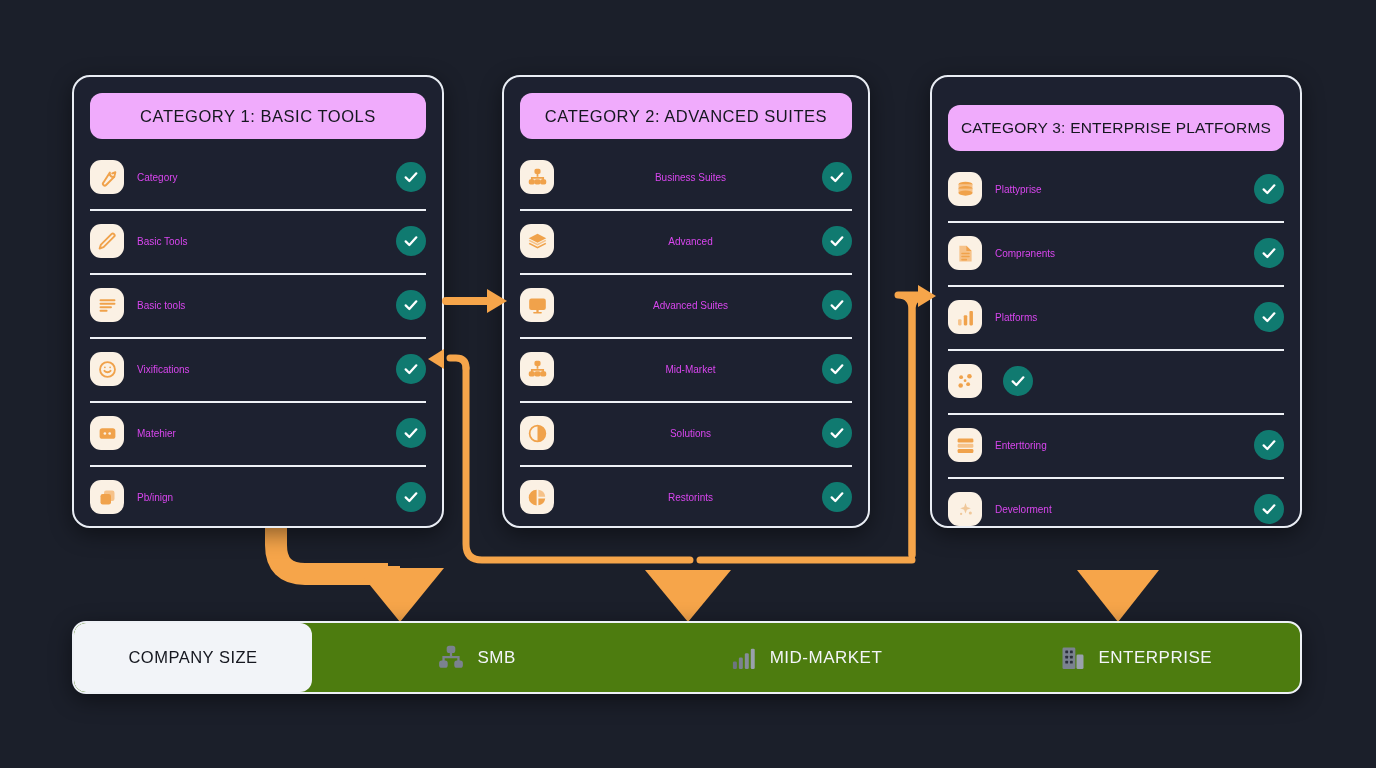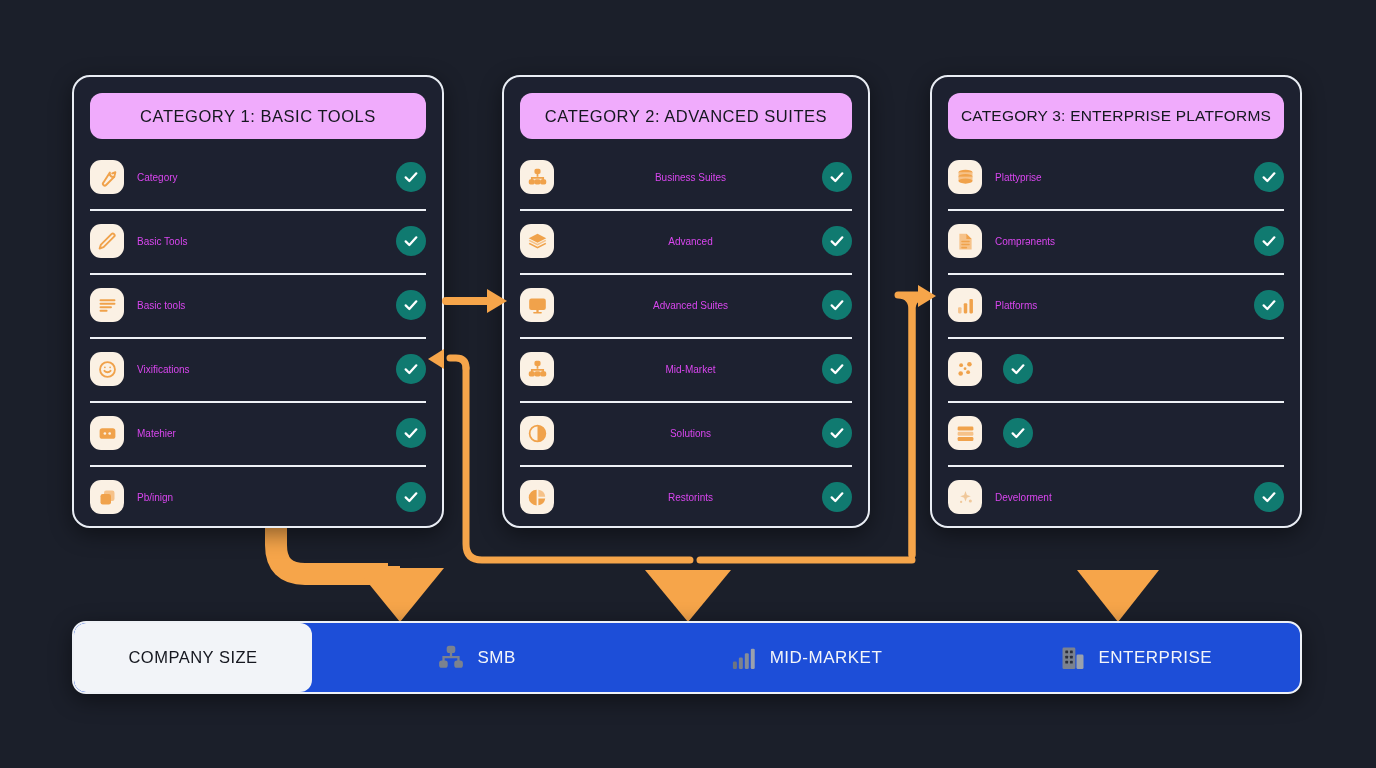--- a/index.html
+++ b/index.html
@@ -29,21 +29,21 @@
     background: #f0abfc;
     color: #15171f;
     border-radius: 12px;
     height: 46px;
     display: flex; align-items: center; justify-content: center;
     font-size: 16.5px;
     letter-spacing: .55px;
     font-weight: 400;
     white-space: nowrap;
   }
-  .card.c3 .card-title { font-size: 15.5px; letter-spacing: .2px; }
+  .card.c3 .card-title { font-size: 15.5px; letter-spacing: .2px; margin-top: 12px; }
 
   .rows { margin-top: 6px; }
   .row {
     display: flex; align-items: center;
     height: 64px;
     position: relative;
   }
   .row + .row::before {
     content: "";
     position: absolute; left: 0; right: 0; top: 0;
@@ -71,21 +71,21 @@
     display: flex; align-items: center; justify-content: center;
     margin-left: 8px;
   }
 
   
   #bottombar {
     position: absolute;
     left: 72px; top: 621px; width: 1230px; height: 73px;
     border: 2px solid #eef1f6;
     border-radius: 14px;
-    background: #1d4ed8;
+    background: #4d7c0f;
     z-index: 4;
     display: flex; align-items: stretch;
     overflow: hidden;
     box-shadow: 0 6px 22px rgba(0,0,0,.45);
   }
   .size-chip {
     width: 238px;
     background: #f2f4f8;
     color: #15171f;
     border-radius: 12px;
@@ -413,20 +413,21 @@
       </div>
 
       <div class="row">
         <span class="ico">
           <svg width="21" height="21" viewBox="0 0 24 24">
             <rect x="3" y="4" width="18" height="4.6" rx="1.4" fill="#f0a24b"></rect>
             <rect x="3" y="10" width="18" height="4.6" rx="1.4" fill="#f6c289"></rect>
             <rect x="3" y="16" width="18" height="4.6" rx="1.4" fill="#f0a24b"></rect>
           </svg>
         </span>
+        <span class="row-label">Enterttoring</span>
         <span class="check">
           <svg width="16" height="16" viewBox="0 0 24 24" fill="none" stroke="#fff" stroke-width="3.4" stroke-linecap="round" stroke-linejoin="round">
               <path d="M4 12.5 9.5 18 20 6.5"></path>
             </svg>
         </span>
       </div>
 
       <div class="row">
         <span class="ico">
           <svg width="21" height="21" viewBox="0 0 24 24" fill="#f0c89a">

